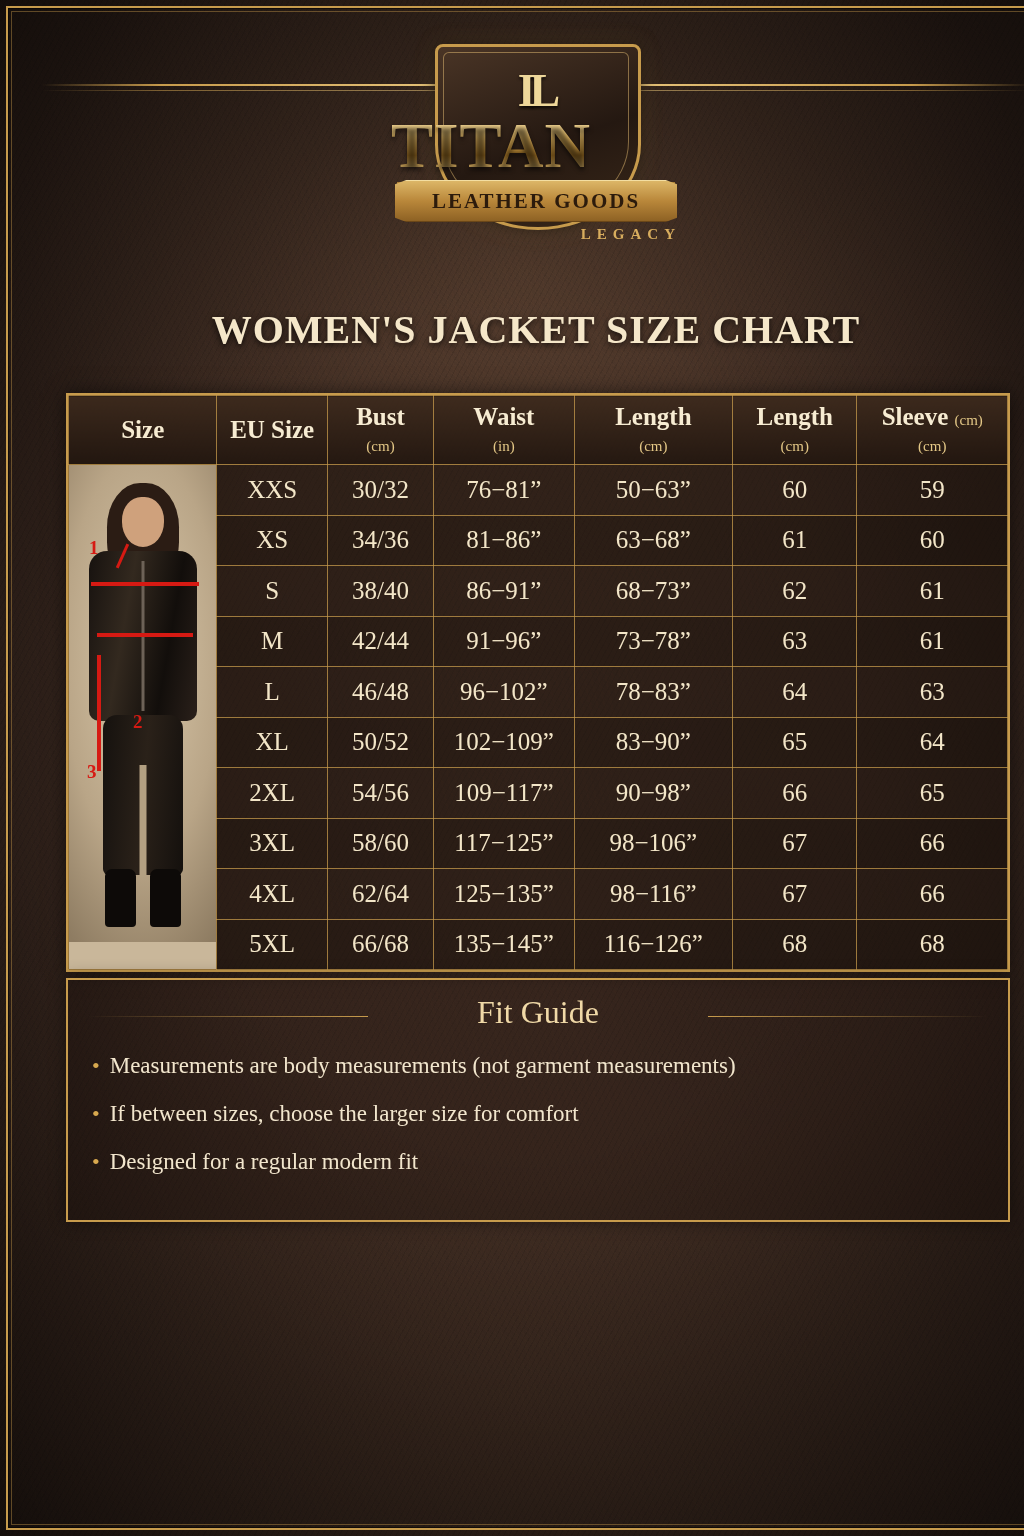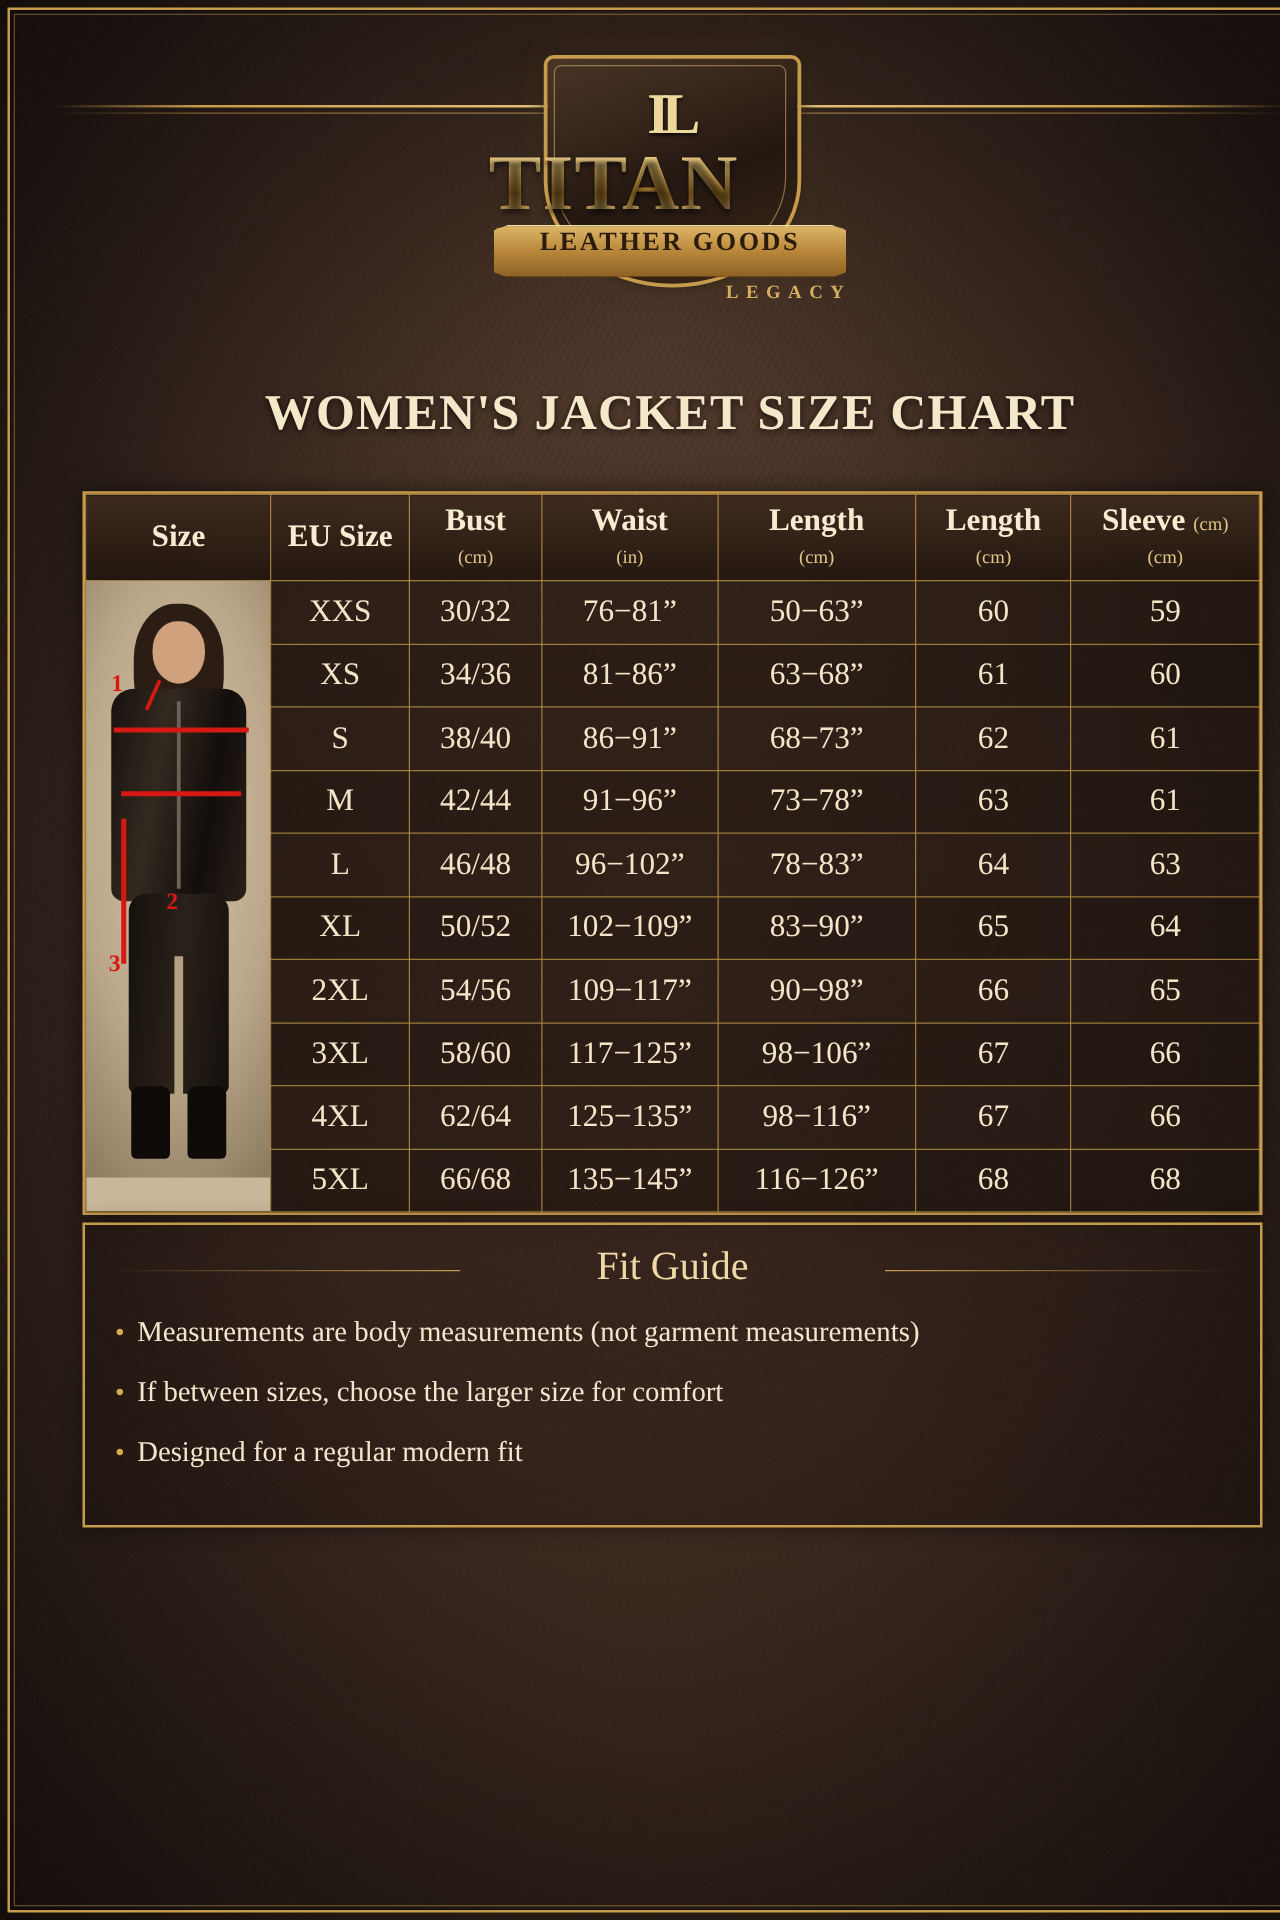--- a/index.html
+++ b/index.html
@@ -143,20 +143,21 @@
     top: 150px;
     left: 50%;
     transform: translateX(-50%);
     width: 282px;
     height: 40px;
     background: linear-gradient(180deg, #dcb667 0%, #b9873a 50%, #8e6224 100%);
     border-top: 1px solid #f3dea2;
     border-bottom: 1px solid #6b4718;
     clip-path: polygon(0% 10%, 4% 0%, 96% 0%, 100% 10%, 100% 90%, 96% 100%, 4% 100%, 0% 90%);
     display: flex;
+    align-items: center;
     justify-content: center;
   }
   .banner span {
     font-family: "Liberation Serif", serif;
     font-size: 21px;
     font-weight: bold;
     letter-spacing: 2px;
     color: #2c1b0c;
   }
   .legacy {

